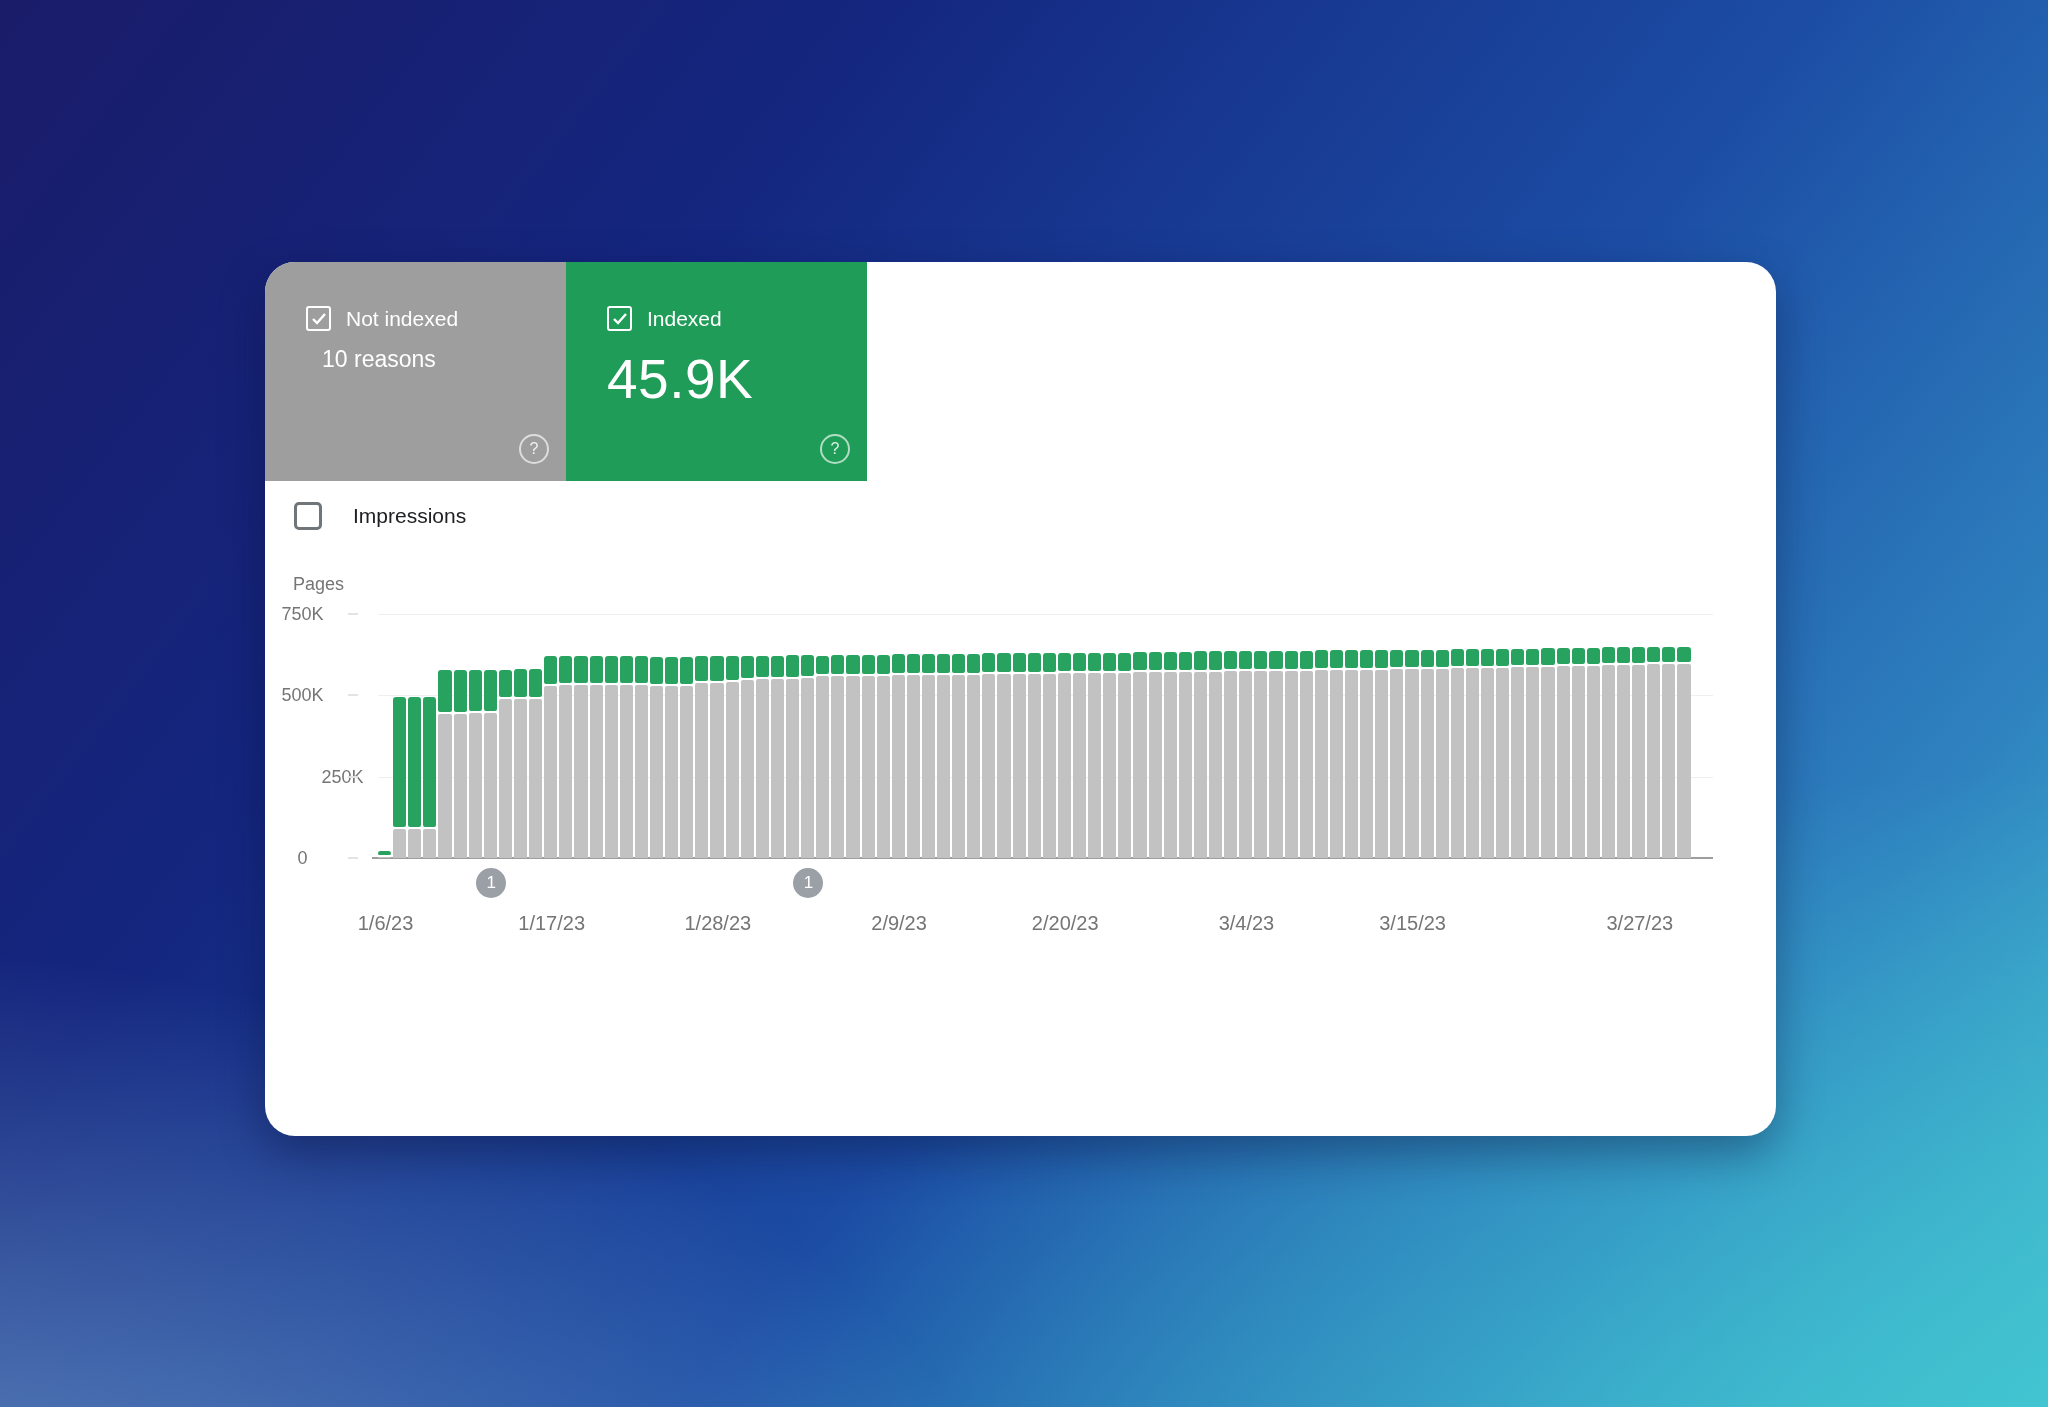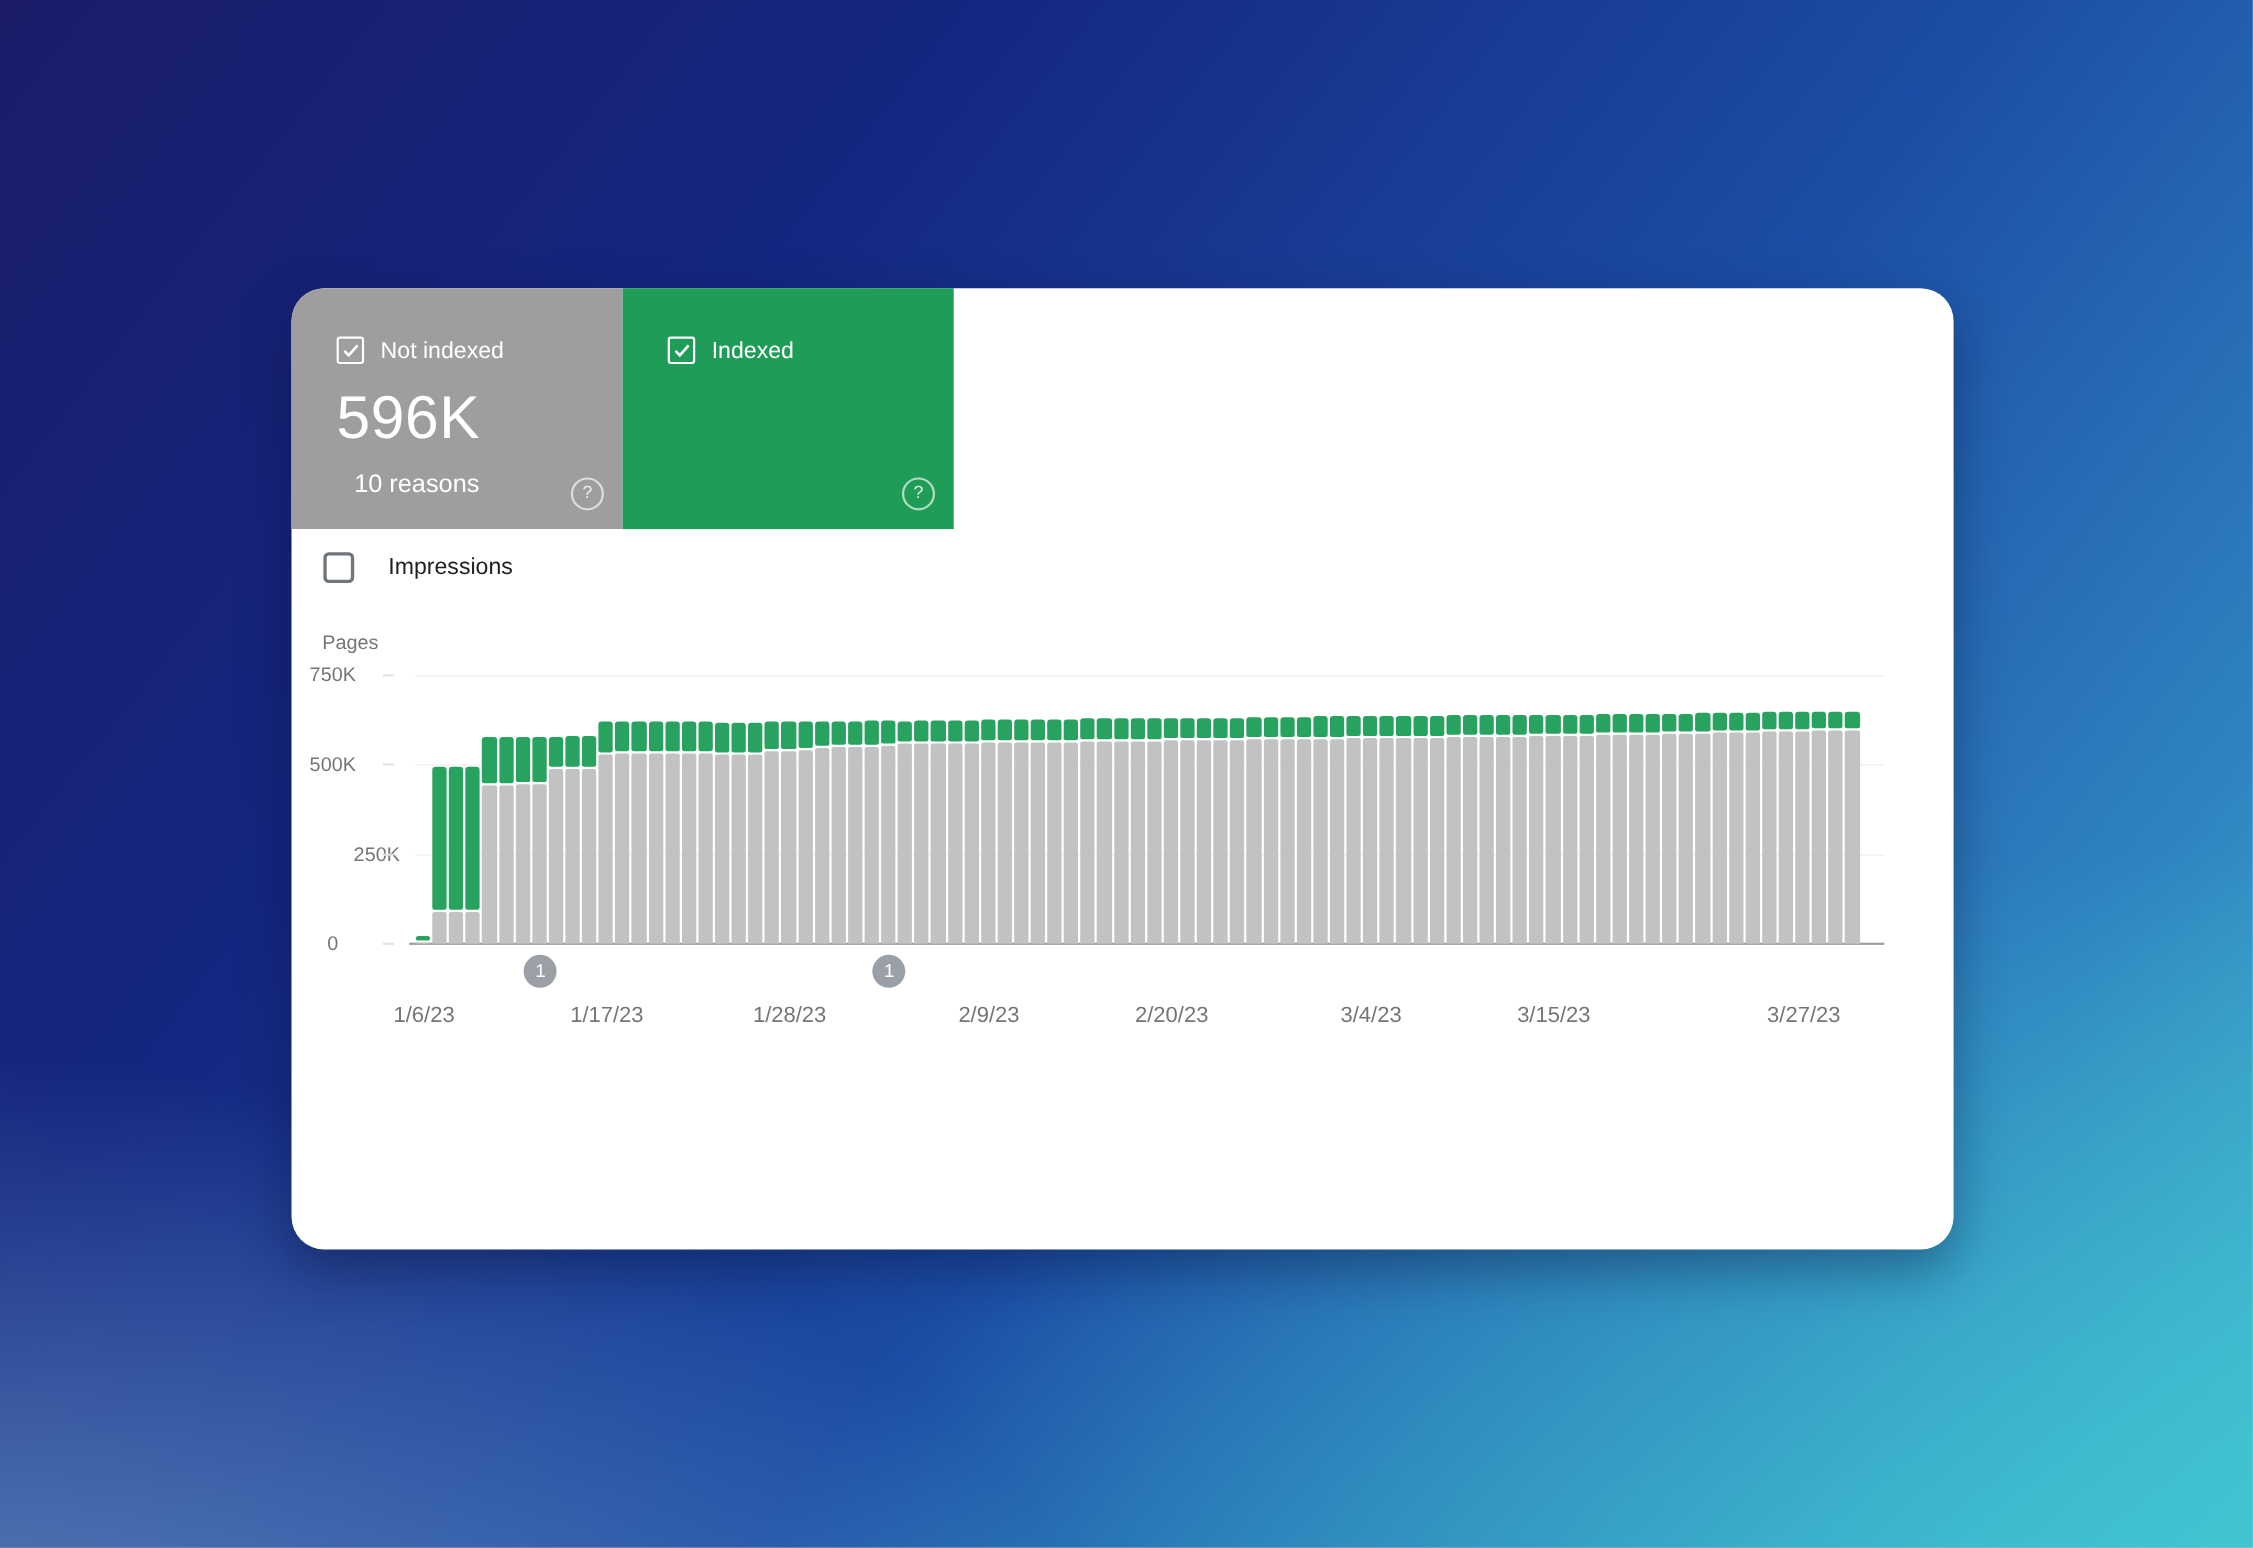--- a/index.html
+++ b/index.html
@@ -76,36 +76,36 @@
     <div class="tiles">
       <div class="tile tile-gray">
         <div class="tile-head">
           <span class="cbx">
             <svg width="14" height="12" viewBox="0 0 14 12">
               <polyline points="1,6 5,10 13,1" fill="none" stroke="#ffffff" stroke-width="2.4"></polyline>
             </svg>
           </span>
           <span class="tile-label">Not indexed</span>
         </div>
-        <div class="tile-value">596K</div>
         <div class="tile-sub">10 reasons</div>
         <div class="help">
             <span>?</span>
           </div>
       </div>
 
       <div class="tile tile-green">
         <div class="tile-head">
           <span class="cbx">
             <svg width="14" height="12" viewBox="0 0 14 12">
               <polyline points="1,6 5,10 13,1" fill="none" stroke="#ffffff" stroke-width="2.4"></polyline>
             </svg>
           </span>
           <span class="tile-label">Indexed</span>
         </div>
+        <div class="tile-value">45.9K</div>
         <div class="help">
             <span>?</span>
           </div>
       </div>
     </div>
 
     <div class="impressions">
       <span class="imp-box"></span>
       <span class="imp-label">Impressions</span>
     </div>

